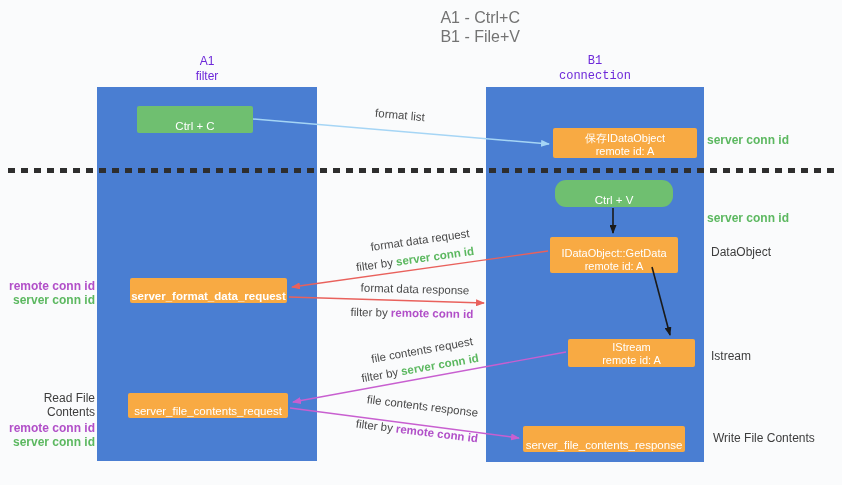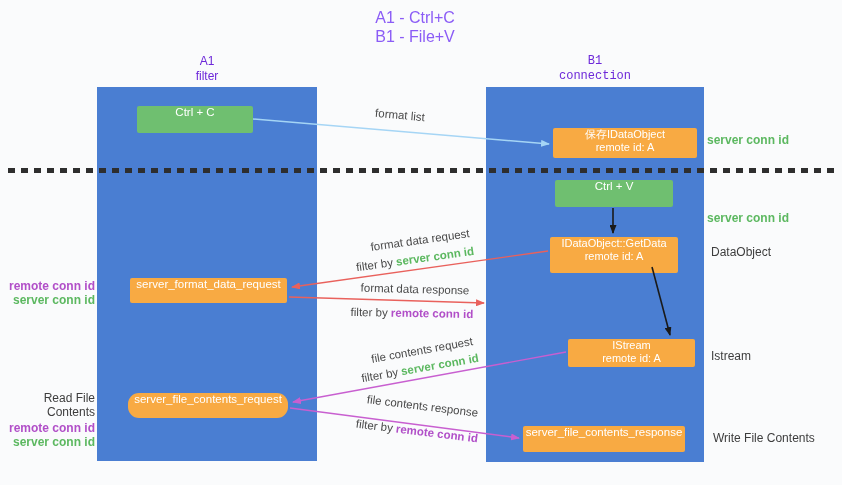--- a/index.html
+++ b/index.html
@@ -1,52 +1,52 @@
 <!DOCTYPE html>
 <html><head>
 <meta charset="utf-8">
 <style>
   html,body{margin:0;padding:0;background:#fafbfc;}
   body{font-family:"Liberation Sans","DejaVu Sans",sans-serif;}
   #canvas{position:relative;width:842px;height:485px;background:#fafbfc;overflow:hidden;}
 
   
-  .title{position:absolute;left:310px;top:8px;width:210px;text-align:center;
-         color:#8b5cf6;font-size:16px;line-height:19px;z-index:8;}
+  .title{position:absolute;left:310px;top:8px;width:210px;text-align:right;
+         color:#737373;font-size:16px;line-height:19px;z-index:8;}
 
   
   .col-header{position:absolute;top:54px;text-align:center;color:#6d28d9;
               font-size:12px;line-height:15px;z-index:8;}
   .col-header.a1{left:97px;width:220px;}
   .col-header.b1{left:486px;width:218px;font-family:Liberation Mono, monospace;}
 
   
   .column{position:absolute;top:87px;background:#4a7ed2;z-index:1;}
   .column.a1{left:97px;width:220px;height:374px;}
   .column.b1{left:486px;width:218px;height:375px;}
 
   
   .dotted-line{position:absolute;left:8px;top:168px;width:827px;height:5px;z-index:7;
     background:repeating-linear-gradient(90deg,#2e2e2e 0 7px,transparent 7px 13px);}
 
   
   .node{position:absolute;z-index:4;color:#fff;text-align:center;border-radius:2px;
-        display:flex;flex-direction:column;justify-content:flex-start;font-size:11px;line-height:13px;}
+        display:flex;flex-direction:column;justify-content:flex-end;font-size:11px;line-height:13px;}
   .node.green{background:#6fbf70;}
   .node.orange{background:#f8aa43;}
   .node.single{font-size:11.5px;}
 
   #ctrl-c{left:137px;top:106px;width:116px;height:27px;}
   #save-idataobject{left:553px;top:128px;width:144px;height:30px;}
-  #ctrl-v{left:555px;top:180px;width:118px;height:27px;}
+  #ctrl-v{left:555px;top:180px;width:118px;height:27px;border-radius:11px;}
   #getdata{left:550px;top:237px;width:128px;height:36px;}
-  #format-req{left:130px;top:278px;width:157px;height:25px;}
+  #format-req{left:130px;top:278px;width:157px;height:25px;font-weight:bold;}
   #format-resp{left:488px;top:290px;width:157px;height:25px;}
   #istream{left:568px;top:339px;width:127px;height:28px;}
-  #file-req{left:128px;top:393px;width:160px;height:25px;border-radius:11px;}
+  #file-req{left:128px;top:393px;width:160px;height:25px;}
   #file-resp{left:523px;top:426px;width:162px;height:26px;}
 
   
   .side-label{position:absolute;z-index:8;font-size:12px;line-height:14px;white-space:nowrap;}
   .dark{color:#3d3d3d;}
   .green-text{color:#5cb860;font-weight:bold;}
   .purple-text{color:#b14fc8;font-weight:bold;}
 
   .left-block{position:absolute;left:0;width:95px;text-align:right;z-index:8;
               font-size:12px;line-height:14px;}

